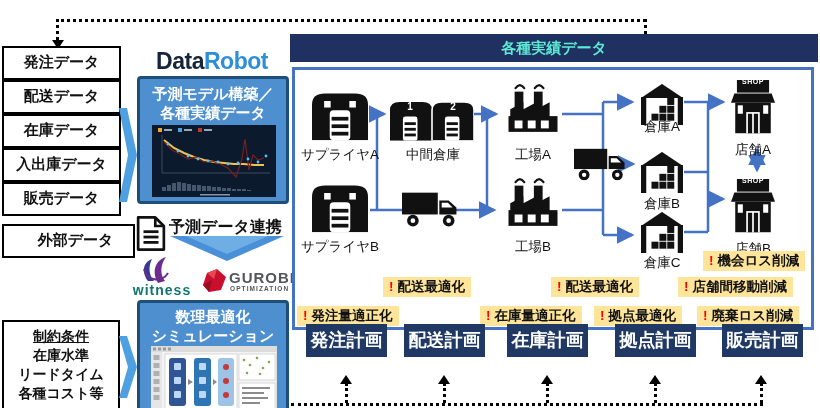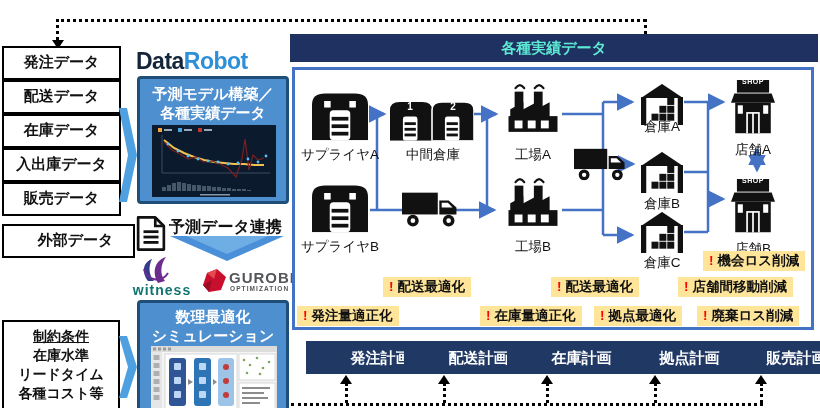--- a/index.html
+++ b/index.html
@@ -14,21 +14,21 @@
   .tri-up{position:absolute;width:0;height:0;border-left:6px solid transparent;
           border-right:6px solid transparent;border-bottom:9px solid #000;}
   
   .inbox{position:absolute;left:2px;width:115px;height:30px;border:2.5px solid #000;
          background:#fff;text-align:center;line-height:28px;font-size:15px;font-weight:700;}
   
   .consbox{position:absolute;left:2px;top:306px;width:114px;height:82px;border:2.5px solid #000;
            background:#fff;text-align:center;font-size:14px;font-weight:700;padding-top:5px;line-height:19px;}
   .consbox .u{text-decoration:underline;}
   
-  .brand{position:absolute;left:136px;top:34px;width:152px;
+  .brand{position:absolute;left:136px;top:34px;width:152px;text-align:center;
          font-size:23px;font-weight:700;letter-spacing:-0.5px;}
   .brand .d{color:#15263B;} .brand .r{color:#2D8FD8;}
   
   .modbox{position:absolute;left:137px;width:152px;border:3px solid #1F4E79;background:#4E8FD0;
           border-radius:4px;box-sizing:border-box;}
   .modbox .ttl{color:#fff;font-weight:700;font-size:15px;text-align:center;line-height:19px;}
   
   .linklabel{position:absolute;left:169px;top:203px;font-size:16px;font-weight:700;color:#111;}
   
   .witness-txt{position:absolute;left:131px;top:268px;width:62px;text-align:center;
@@ -42,22 +42,22 @@
               color:#5eead4;font-size:15px;font-weight:700;text-align:center;line-height:28px;}
   .panel-body{position:absolute;left:292px;top:53px;width:522px;height:263px;
               border:3px solid #4472C4;background:#fff;box-sizing:border-box;}
   .nodelabel{position:absolute;font-size:13.5px;color:#111;text-align:center;font-weight:500;}
   .tinywhite{position:absolute;color:#fff;font-weight:700;text-align:center;}
   
   .badge{position:absolute;background:#FFE599;padding:1px 6px;font-size:13.5px;font-weight:700;
          white-space:nowrap;}
   .badge .bang{color:#FF0000;margin-right:4px;}
   
-  .plan{position:absolute;top:327px;width:81px;height:33px;background:#1F3864;color:#fff;
-        font-size:15px;font-weight:700;text-align:center;line-height:33px;padding-left:34px;}
+  .plan{position:absolute;top:310px;width:81px;height:33px;background:#1F3864;color:#fff;
+        font-size:18px;font-weight:700;text-align:center;line-height:33px;}
   svg{display:block;}
 </style>
 </head>
 <body>
 
 <div class="stage">
 
   <svg width="0" height="0" style="position:absolute" aria-hidden="true">
     <defs>
       <symbol id="i-warehouse" viewBox="0 0 60 54">

